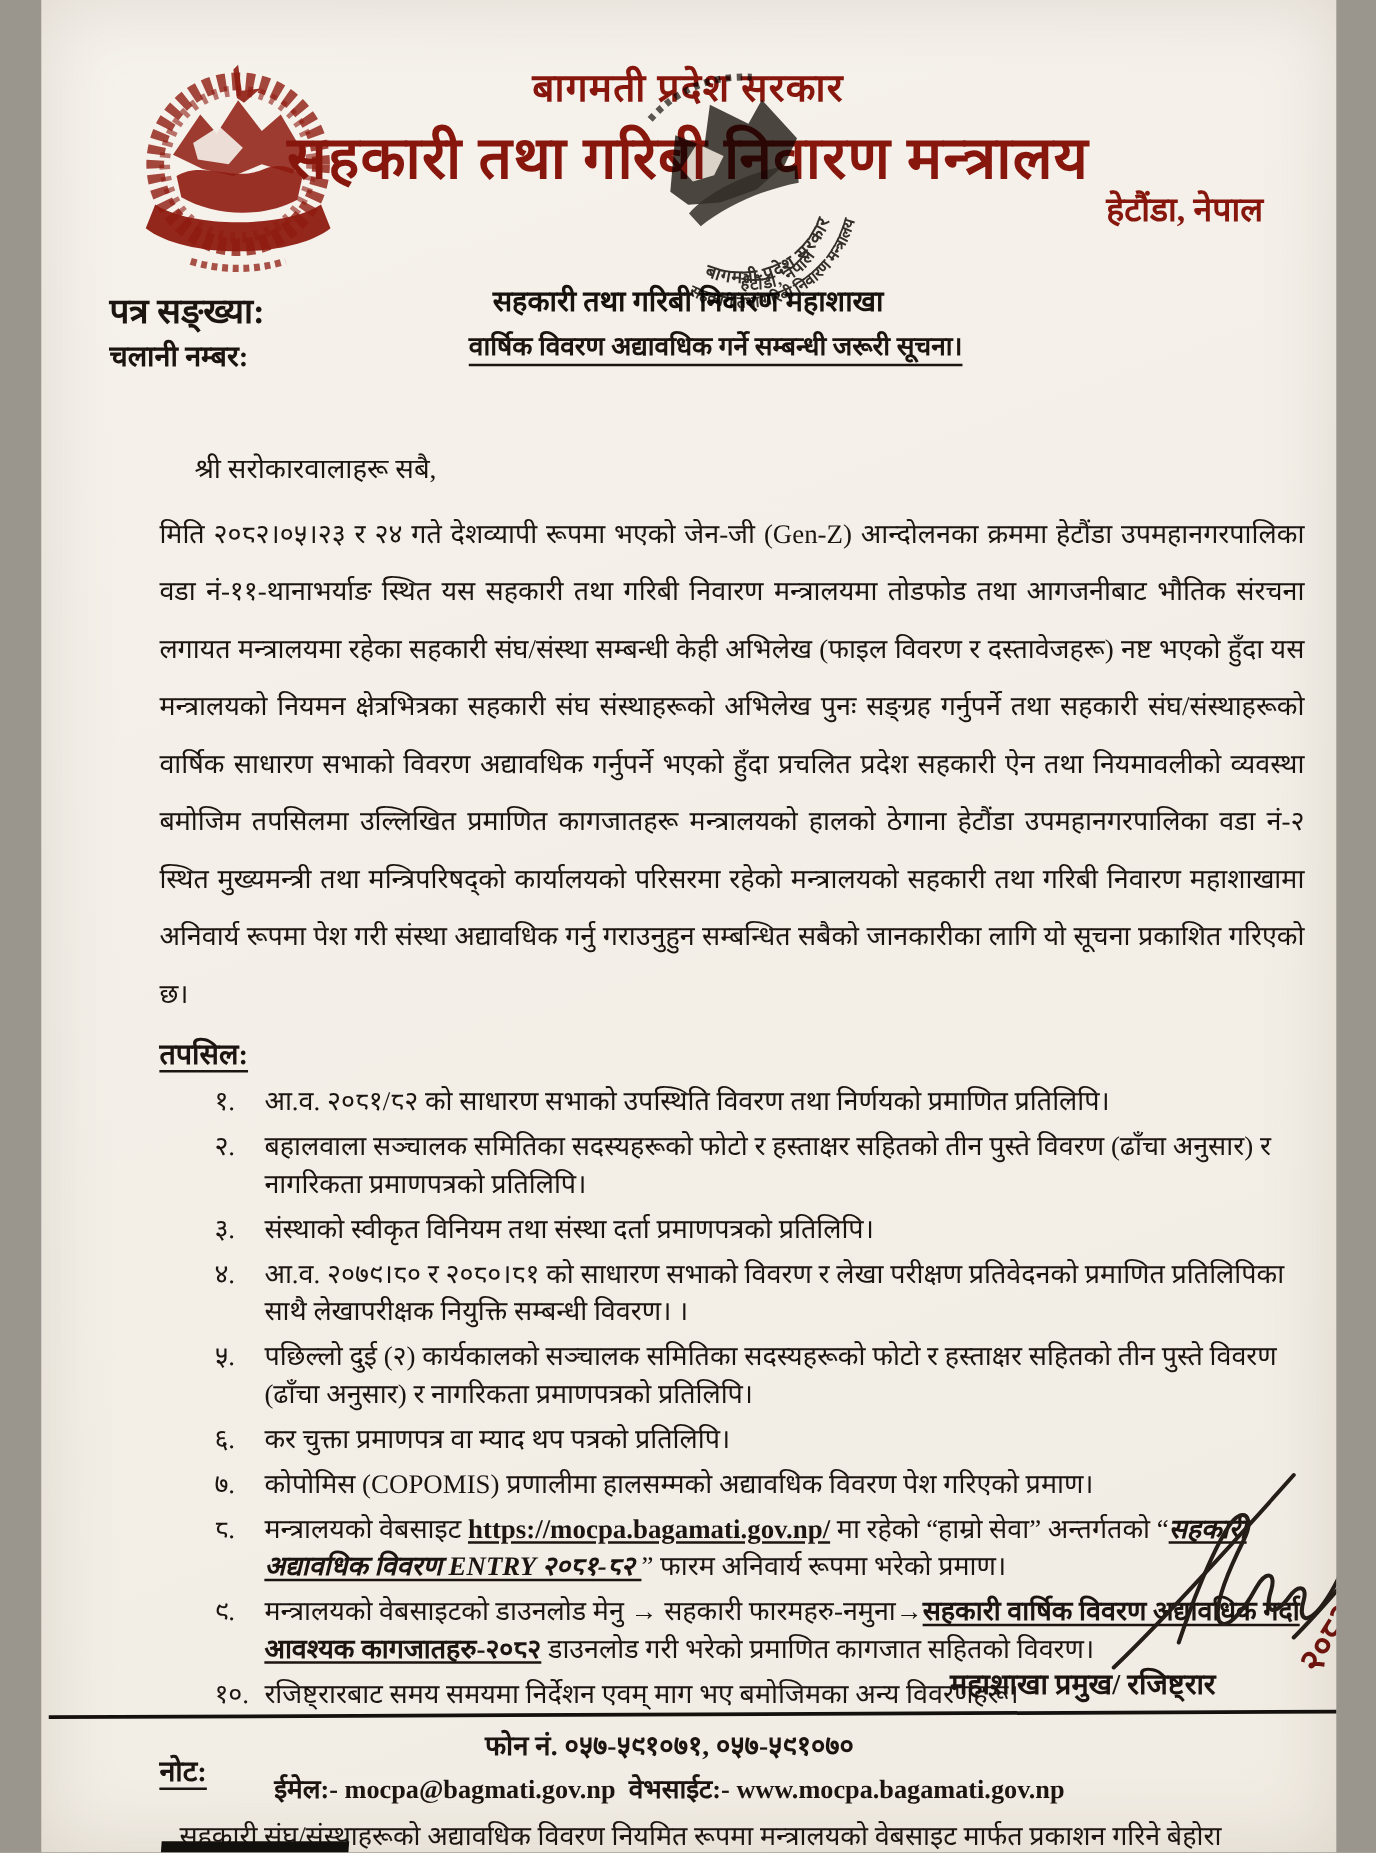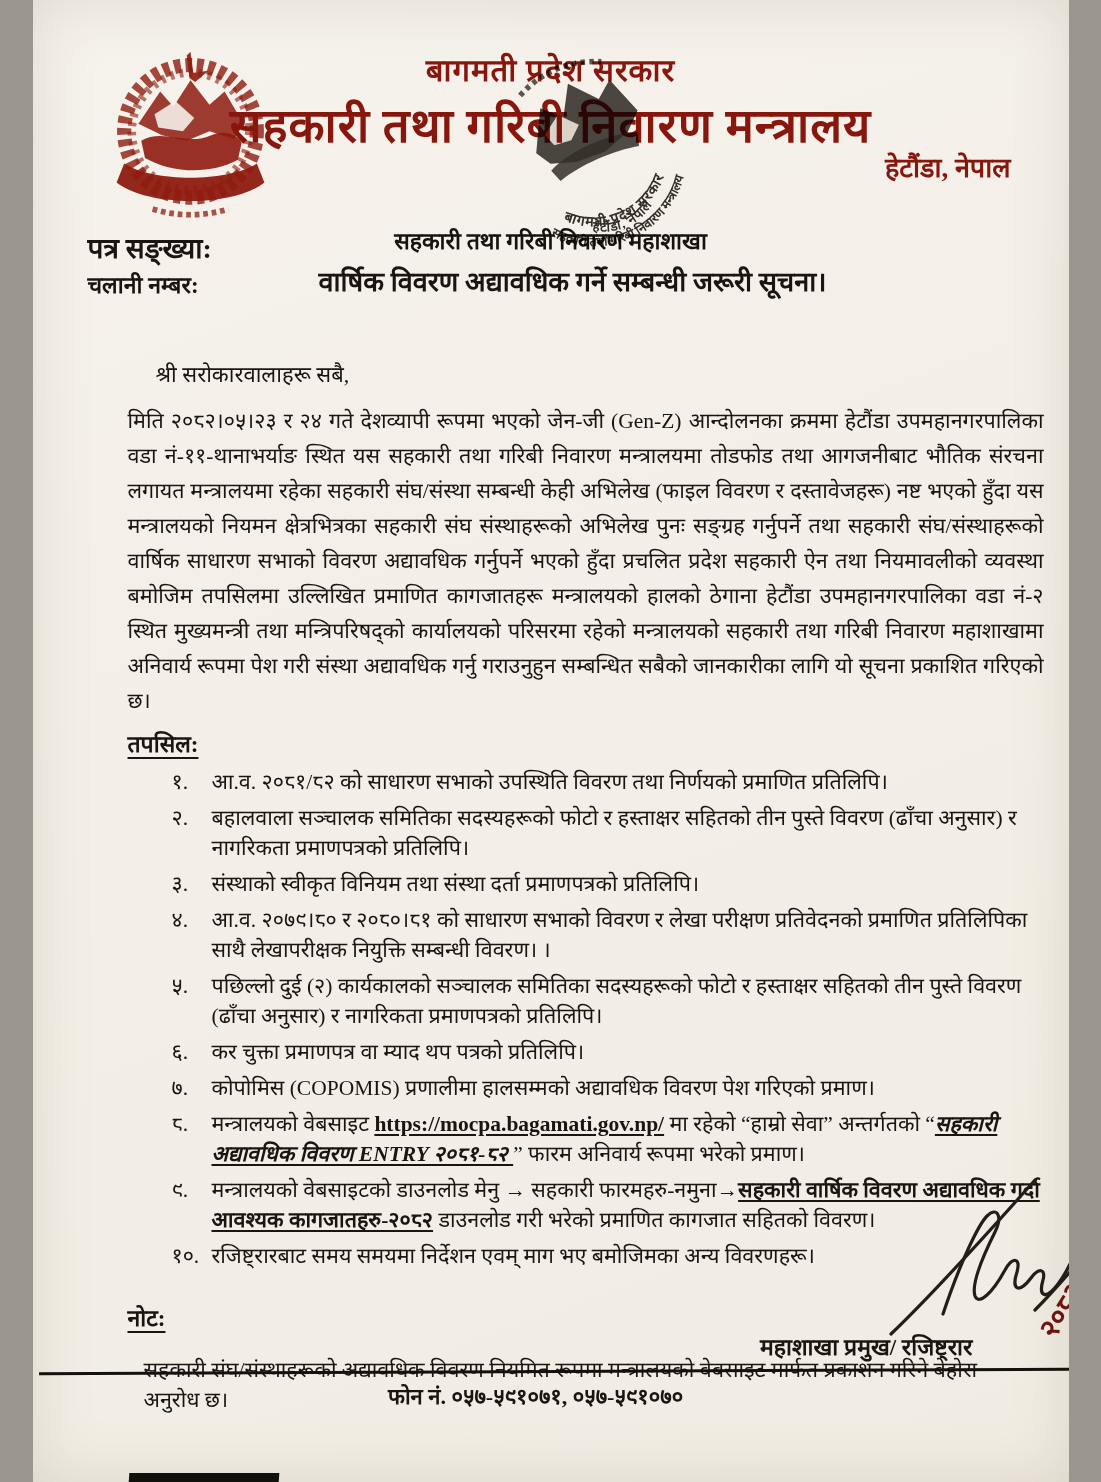--- a/index.html
+++ b/index.html
@@ -33,33 +33,33 @@
   }
   .stamp{
     position:absolute;left:446px;top:50px;width:236px;height:220px;
     mix-blend-mode:multiply;opacity:.93;
   }
   
   .meta-letter{position:absolute;left:55px;top:228px;font-size:28px;font-weight:bold;}
   .meta-dispatch{position:absolute;left:55px;top:268px;font-size:23px;font-weight:bold;}
   .subject{
     position:absolute;left:0;right:0;top:262px;text-align:center;
-    font-size:27px;font-weight:bold;
-    text-underline-offset:7px;text-decoration-thickness:2px;padding-left:44px;
+    font-size:21px;font-weight:bold;
+    text-decoration:underline;text-underline-offset:7px;text-decoration-thickness:2px;padding-left:44px;
   }
   .pubdate{
     position:absolute;left:0;right:0;top:308px;text-align:center;
     font-size:24px;font-weight:bold;
     text-decoration:underline;text-underline-offset:6px;text-decoration-thickness:2px;
   }
   
   .content{position:absolute;left:95px;top:358px;width:916px;}
   .salutation{font-size:22px;margin:0 0 16px 28px;}
   .paragraph{
-    font-size:21.5px;line-height:35px;text-align:justify;margin:0 0 8px 0;
+    font-size:21.5px;line-height:46px;text-align:justify;margin:0 0 8px 0;
   }
   .tapasil{
     display:inline-block;font-size:23px;font-weight:bold;margin:0 0 8px 0;
     text-decoration:underline;text-underline-offset:5px;text-decoration-thickness:2px;
   }
   .sched-list{margin:0;}
   .sched-item{display:flex;margin:0 0 6px 44px;font-size:21.5px;line-height:30px;}
   .sched-item .num{min-width:40px;flex:0 0 auto;}
   .sched-item .txt{flex:1;}
   .seg-normal{}
@@ -198,16 +198,22 @@
       <path d="M 58 152 C 76 98 94 62 102 54 C 112 44 118 54 110 70 C 98 94 86 122 90 134 C 94 144 108 130 120 108 C 128 94 136 96 132 110 C 126 128 134 132 146 116 C 154 105 161 107 158 118 C 153 135 161 138 173 122 C 188 102 202 64 212 32"></path>
       <path d="M 150 148 C 178 120 214 76 240 44"></path>
     </g>
     <text transform="translate(204 122) rotate(-58)" text-anchor="middle" font-size="28" font-weight="bold" fill="#6d140e">२०८२/०६/२२</text>
   </svg>
   <div class="designation">महाशाखा प्रमुख/ रजिष्ट्रार</div>
 
   <div class="footer-rule"></div>
   <div class="footer">
     <div class="phone">फोन नं. ०५७-५९१०७१, ०५७-५९१०७०</div>
+    <div class="contact">
+      <span>ईमेल:-</span>
+      <span class="lat">mocpa@bagmati.gov.np</span>
+      &nbsp;<span>वेभसाईट:-</span>
+      <span class="lat">www.mocpa.bagamati.gov.np</span>
+    </div>
   </div>
 
   <div class="corner-mark"></div>
 </div>
 
 </body></html>

